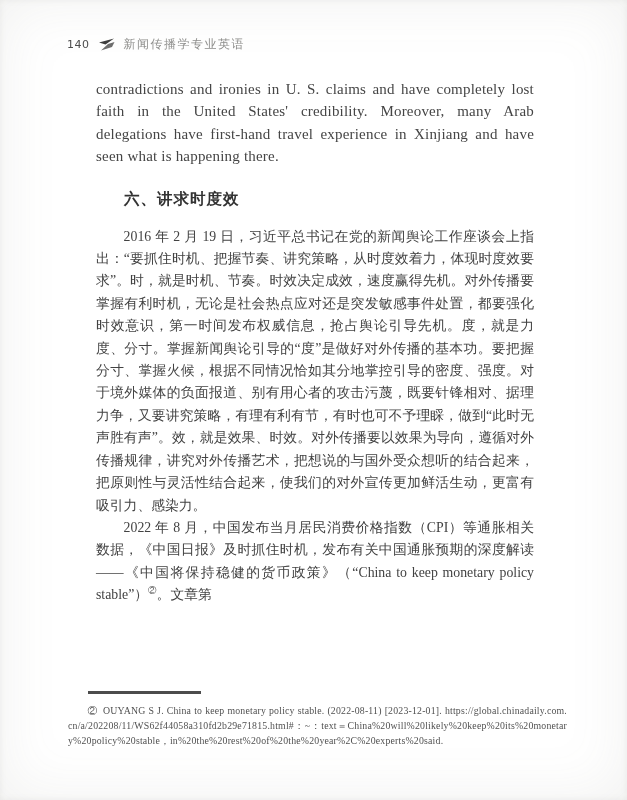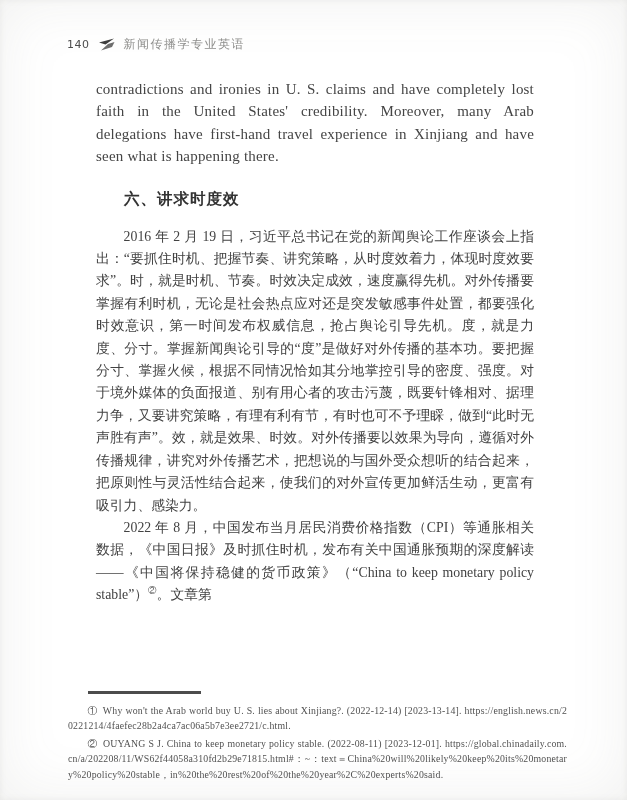--- a/index.html
+++ b/index.html
@@ -132,17 +132,16 @@
 
     <p class="cn indent big">2016 年 2 月 19 日，习近平总书记在党的新闻舆论工作座谈会上指出：“要抓住时机、把握节奏、讲究策略，从时度效着力，体现时度效要求”。时，就是时机、节奏。时效决定成效，速度赢得先机。对外传播要掌握有利时机，无论是社会热点应对还是突发敏感事件处置，都要强化时效意识，第一时间发布权威信息，抢占舆论引导先机。度，就是力度、分寸。掌握新闻舆论引导的“度”是做好对外传播的基本功。要把握分寸、掌握火候，根据不同情况恰如其分地掌控引导的密度、强度。对于境外媒体的负面报道、别有用心者的攻击污蔑，既要针锋相对、据理力争，又要讲究策略，有理有利有节，有时也可不予理睬，做到“此时无声胜有声”。效，就是效果、时效。对外传播要以效果为导向，遵循对外传播规律，讲究对外传播艺术，把想说的与国外受众想听的结合起来，把原则性与灵活性结合起来，使我们的对外宣传更加鲜活生动，更富有吸引力、感染力。</p>
 
 
     <p class="cn indent"><span>2022 年 8 月，中国发布当月居民消费价格指数（CPI）等通胀相关数据，《中国日报》及时抓住时机，发布有关中国通胀预期的深度解读——《中国将保持稳健的货币政策》（“China to keep monetary policy stable”）</span><sup class="fnref">②</sup><span>。文章第</span></p>
 
   </div>
 
   <div class="footnotes">
     <div class="fnrule"></div>
-    <p class="fn"><span class="fnmark">①</span><span>Why won't the Arab world buy U. S. lies about Xinjiang?. (2022-12-14) [2023-13-14]. https://english.news.cn/20221214/4faefec28b2a4ca7ac06a5b7e3ee2721/c.html.</span></p>
     <p class="fn"><span class="fnmark">②</span><span>OUYANG S J. China to keep monetary policy stable. (2022-08-11) [2023-12-01]. https://global.chinadaily.com.cn/a/202208/11/WS62f44058a310fd2b29e71815.html#：~：text＝China%20will%20likely%20keep%20its%20monetary%20policy%20stable，in%20the%20rest%20of%20the%20year%2C%20experts%20said.</span></p>
   </div>
 
 </div>
 
 </body></html>

